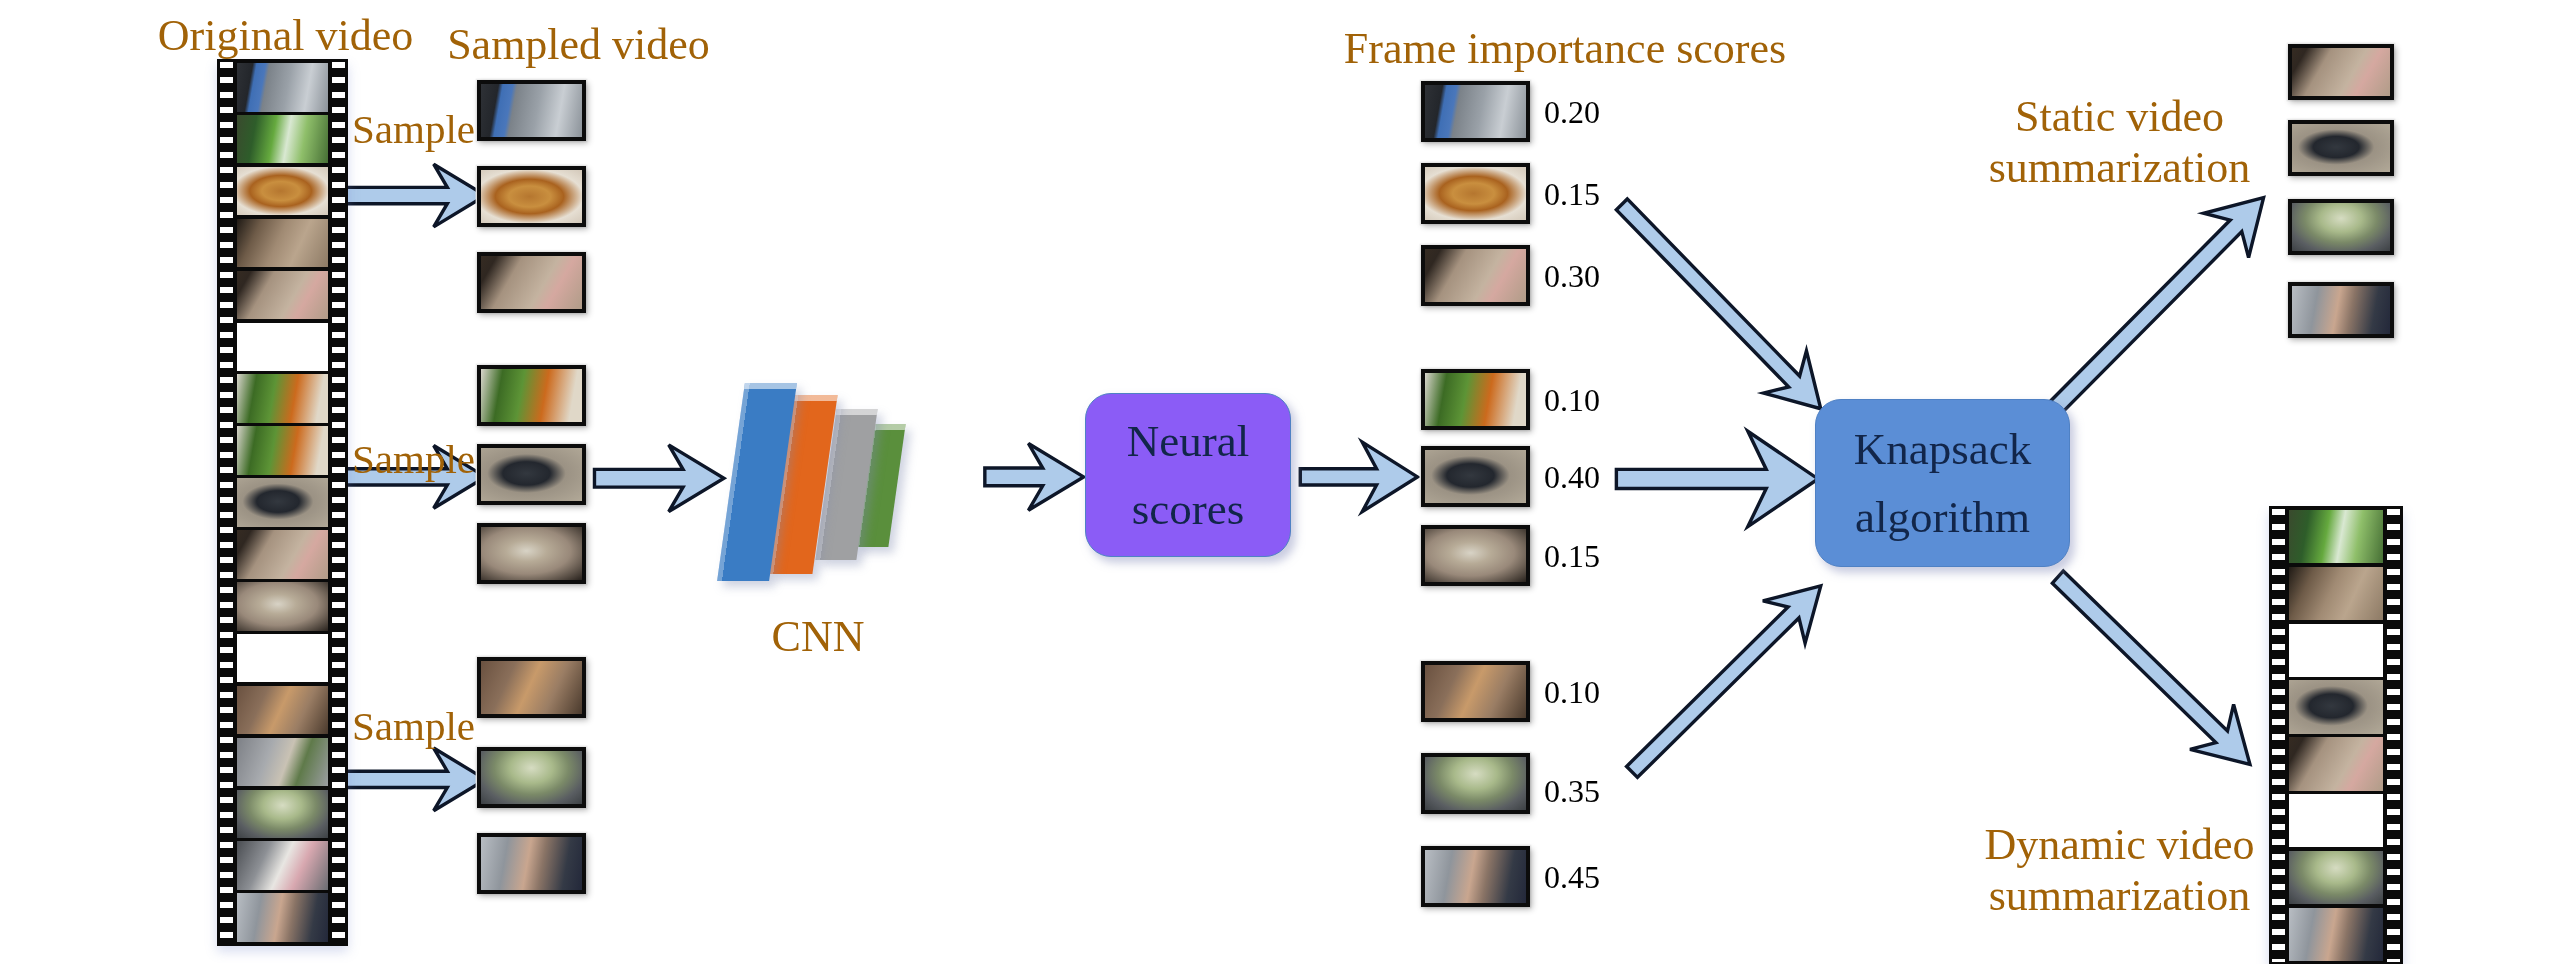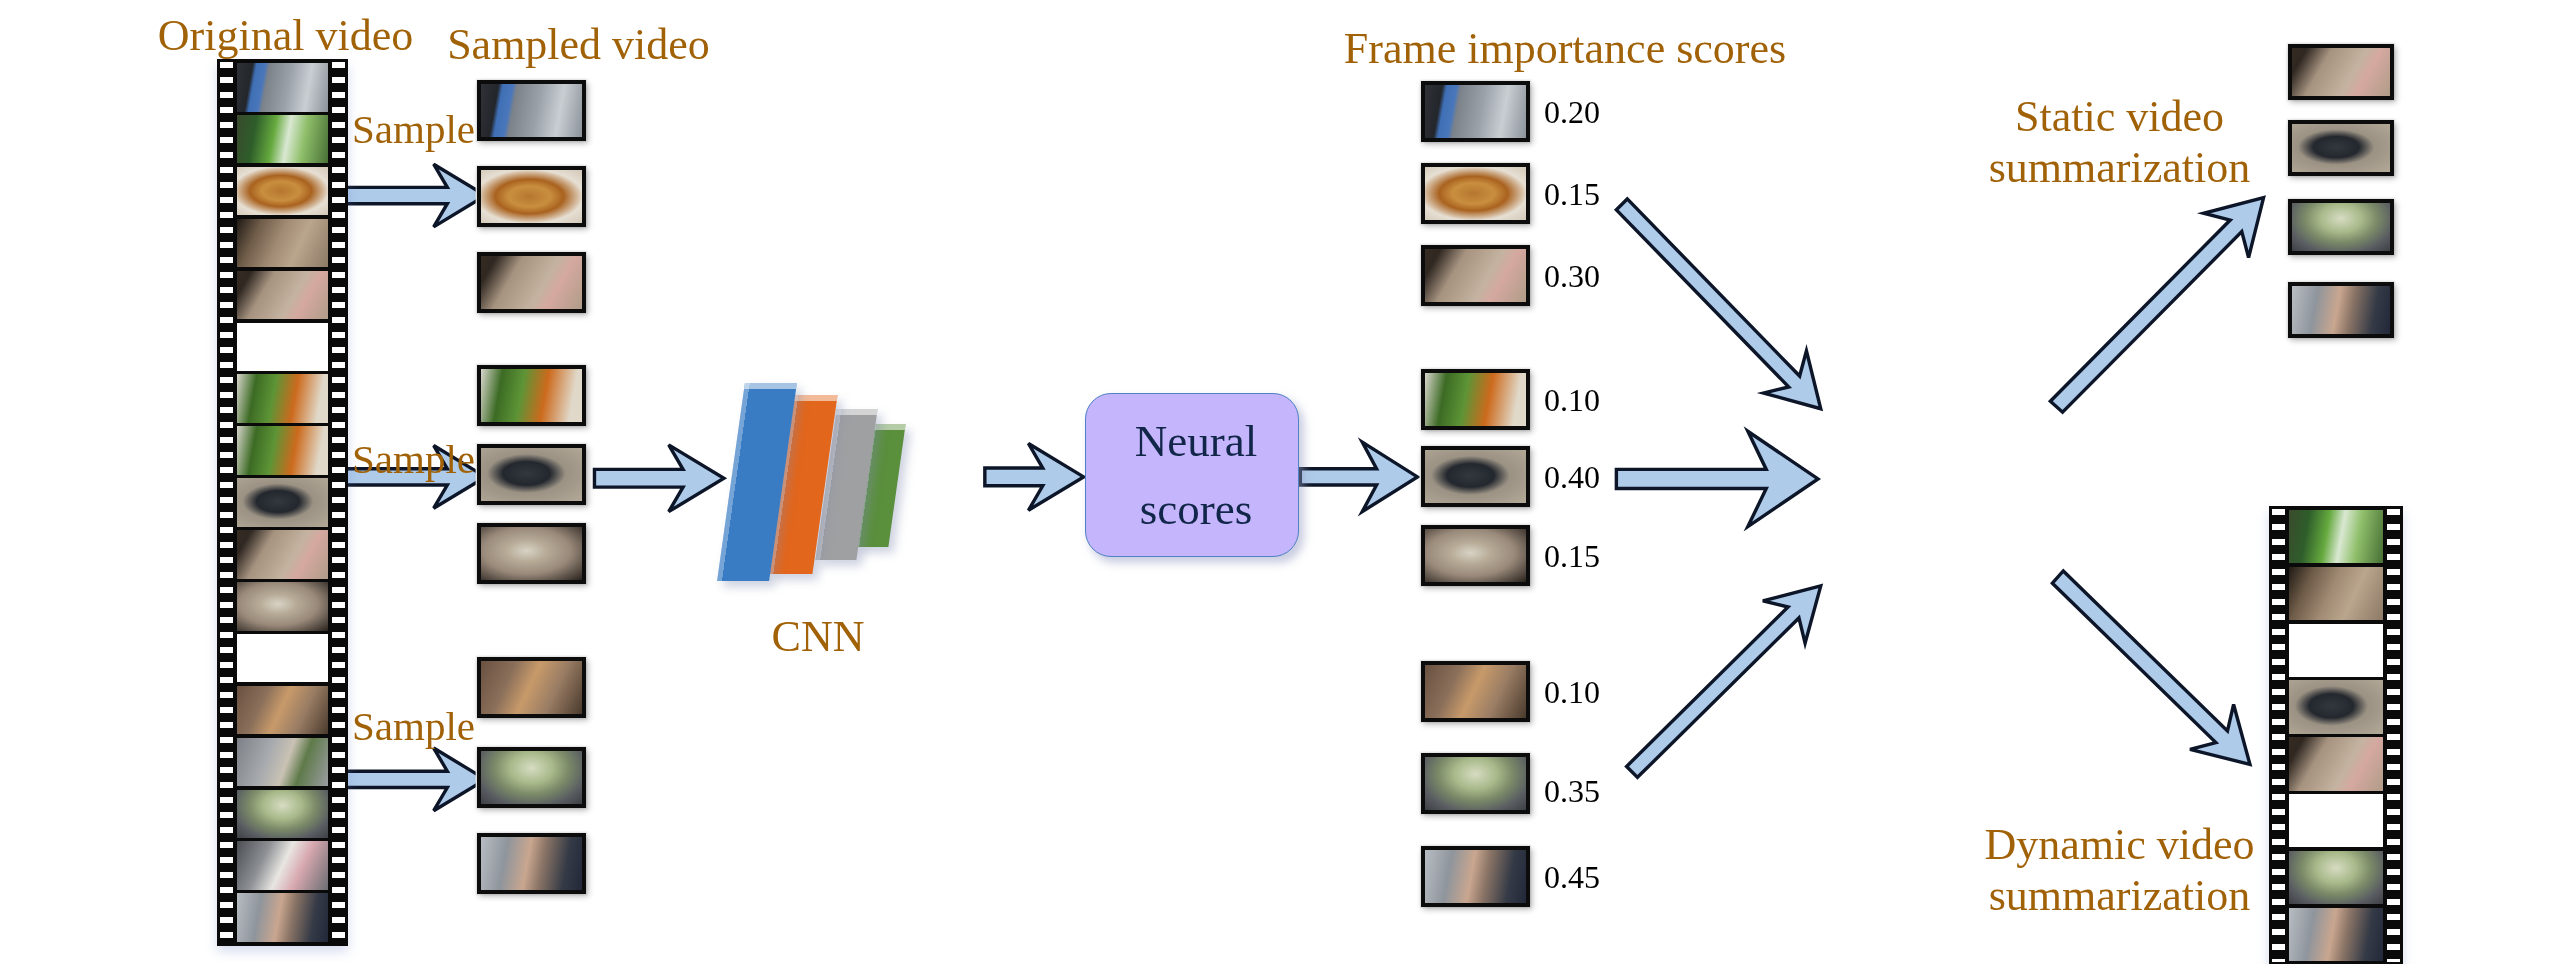--- a/index.html
+++ b/index.html
@@ -131,25 +131,29 @@
       </div>
   </div>
 
   <div id="cnn-group">
       <div class="cnn-layer" style="left:731px;top:383px;width:52px;height:198px;z-index:4;background:linear-gradient(to bottom,rgba(255,255,255,.55) 0 6.1px,rgba(255,255,255,0) 6.1px),linear-gradient(to right,rgba(255,255,255,.30) 0 4.8px,rgba(255,255,255,0) 4.8px),#3a7cc4;"></div>
       <div class="cnn-layer" style="left:781px;top:395px;width:44px;height:179px;z-index:3;background:linear-gradient(to bottom,rgba(255,255,255,.55) 0 6.1px,rgba(255,255,255,0) 6.1px),linear-gradient(to right,rgba(255,255,255,.30) 0 4.8px,rgba(255,255,255,0) 4.8px),#e2661c;"></div>
       <div class="cnn-layer" style="left:826px;top:409px;width:41px;height:151px;z-index:2;background:linear-gradient(to bottom,rgba(255,255,255,.55) 0 6.1px,rgba(255,255,255,0) 6.1px),linear-gradient(to right,rgba(255,255,255,.30) 0 4.8px,rgba(255,255,255,0) 4.8px),#9fa0a2;"></div>
       <div class="cnn-layer" style="left:863px;top:424px;width:34px;height:123px;z-index:1;background:linear-gradient(to bottom,rgba(255,255,255,.55) 0 6.1px,rgba(255,255,255,0) 6.1px),linear-gradient(to right,rgba(255,255,255,.30) 0 4.8px,rgba(255,255,255,0) 4.8px),#5a8f3c;"></div>
     </div>
 
-  <div class="bluebox" id="nn-box" style="left: 1085px; top: 393px; width: 204px; height: 162px; background: #c4b5fd; color: rgb(18, 38, 74); padding-left: 8px;">
+  <div class="bluebox" id="nn-box" style="left: 1085px; top: 393px; width: 204px; height: 162px; background: #8b5cf6; color: rgb(18, 38, 74);">
     <span>Neural</span>
     <span>scores</span>
   </div>
 
+  <div class="bluebox" id="knapsack-box" style="left: 1815px; top: 399px; width: 253px; height: 166px; background: rgb(91, 142, 214); color: rgb(18, 38, 74);">
+    <span>Knapsack</span>
+    <span>algorithm</span>
+  </div>
 
   <div id="dyn-content">
       <div class="frame k-street" style="left:477px;top:80px;"></div>
       <div class="frame k-burger" style="left:477px;top:166px;"></div>
       <div class="frame k-bird-feed" style="left:477px;top:252px;"></div>
       <div class="frame k-sandwich" style="left:477px;top:365px;"></div>
       <div class="frame k-pigeon" style="left:477px;top:444px;"></div>
       <div class="frame k-cup" style="left:477px;top:523px;"></div>
       <div class="frame k-car-snack" style="left:477px;top:657px;"></div>
       <div class="frame k-green-bundle" style="left:477px;top:747px;"></div>

